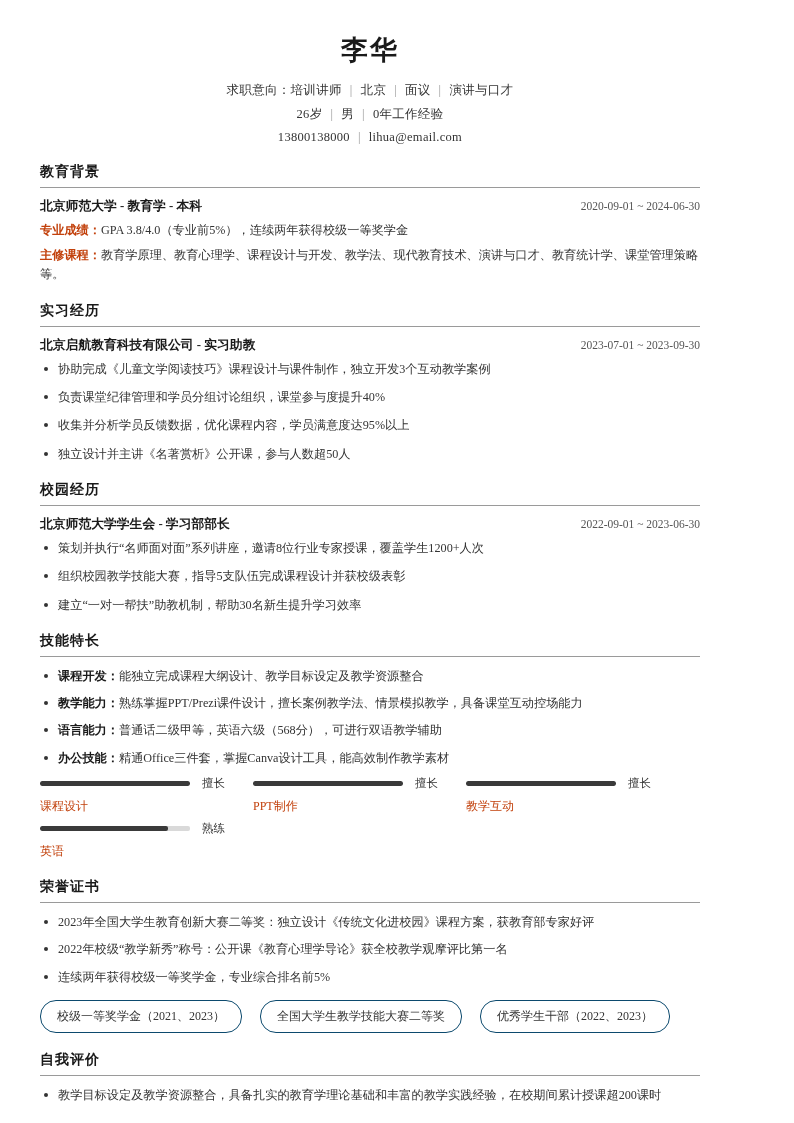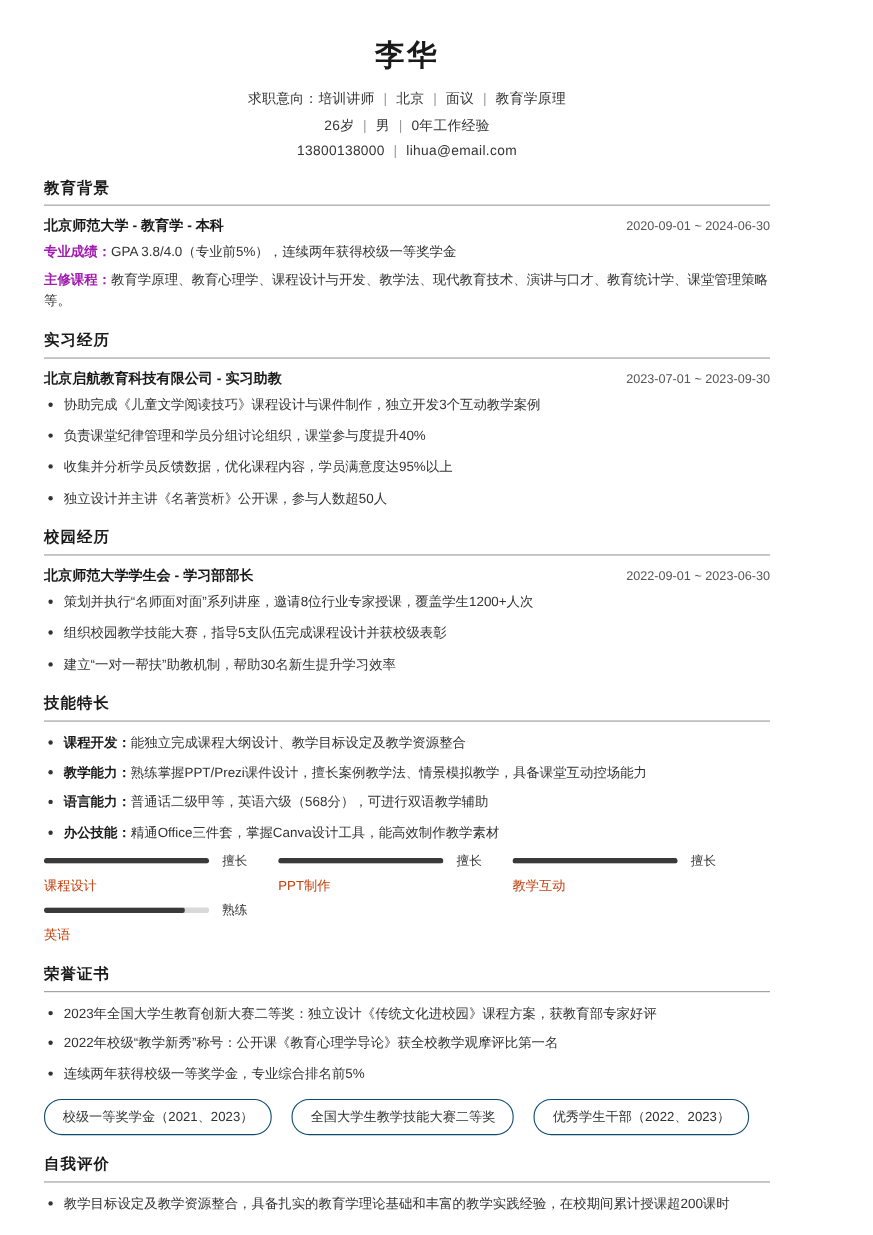--- a/index.html
+++ b/index.html
@@ -15,20 +15,21 @@
     -webkit-font-smoothing: antialiased;
   }
   .page {
     position: relative;
     width: 740px;
     height: 1123px;
     box-sizing: border-box;
     padding: 26px 40px 0 40px;
     background: #ffffff;
     overflow: hidden;
+    font-family: Liberation Serif, serif;
   }
 
   
   .resume-name {
     text-align: center;
     font-size: 27px;
     font-weight: bold;
     color: #1a1a1a;
     letter-spacing: 2px;
     margin: 6px 0 14px 0;
@@ -87,21 +88,21 @@
     color: #555555;
     white-space: nowrap;
   }
   .kv-line {
     font-size: 12.2px;
     color: #333333;
     margin-bottom: 6px;
     line-height: 1.55;
   }
   .kv-line b {
-    color: #a21caf;
+    color: #c2410c;
   }
 
   ul.bullets {
     list-style: none;
     margin: 0;
     padding: 0;
   }
   ul.bullets li {
     position: relative;
     padding-left: 18px;
@@ -181,21 +182,21 @@
 </style>
 </head>
 <body>
 
 <div class="page">
 
   <div>
     <div class="resume-name">李华</div>
 
     <div class="contact-line">
-      <span>求职意向：培训讲师</span><span class="sep">|</span><span>北京</span><span class="sep">|</span><span>面议</span><span class="sep">|</span><span>教育学原理</span>
+      <span>求职意向：培训讲师</span><span class="sep">|</span><span>北京</span><span class="sep">|</span><span>面议</span><span class="sep">|</span><span>演讲与口才</span>
     </div>
 
     <div class="contact-line">
       <span>26岁</span><span class="sep">|</span><span>男</span><span class="sep">|</span><span>0年工作经验</span>
     </div>
 
     <div class="contact-line">
       <span>13800138000</span><span class="sep">|</span><span>lihua@email.com</span>
     </div>
   </div>

